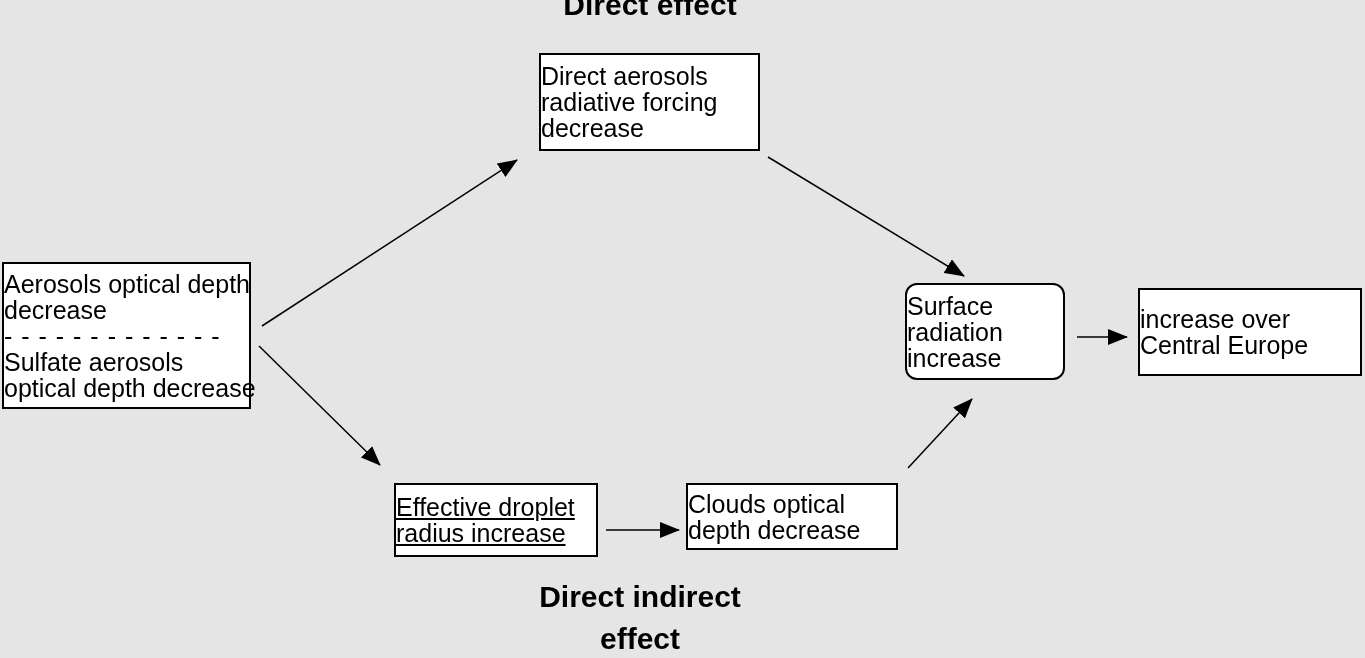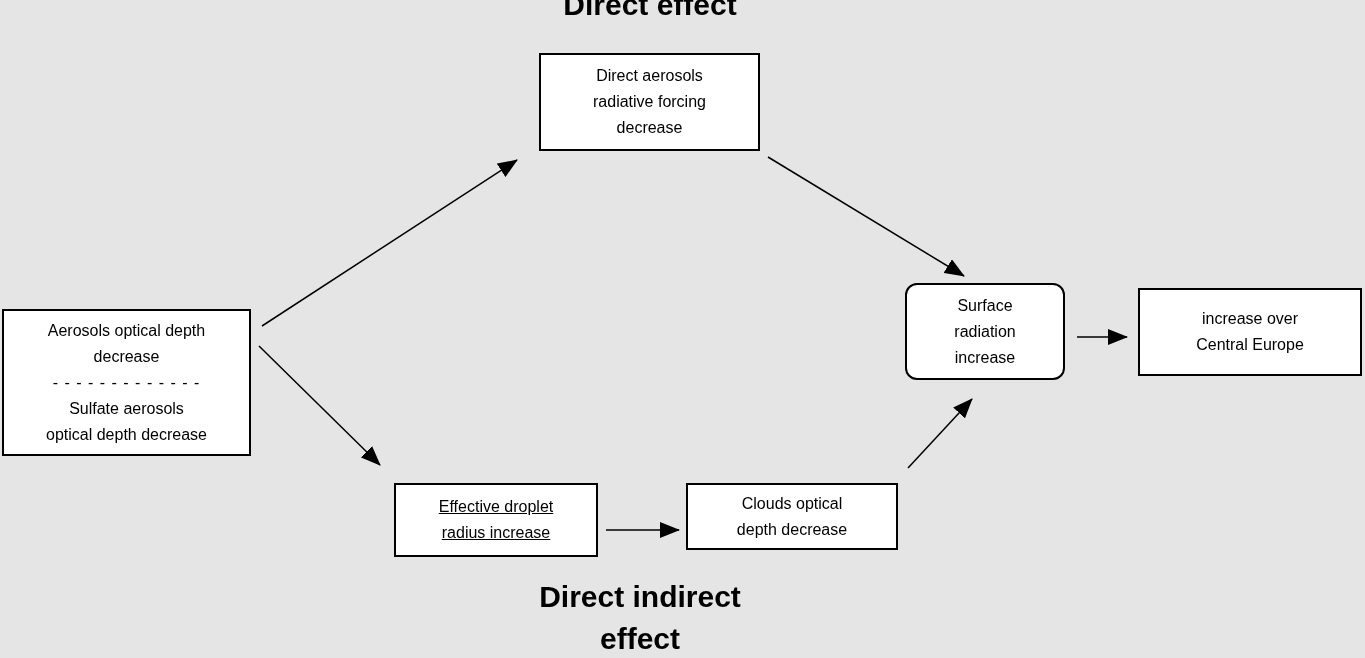--- a/index.html
+++ b/index.html
@@ -25,27 +25,27 @@
   }
   .box {
     position: absolute;
     box-sizing: border-box;
     border: 2px solid #000000;
     background: #ffffff;
     display: flex;
     flex-direction: column;
     justify-content: center;
     align-items: center;
-    text-align: center;
-    font-size: 16px;
+    text-align: left;
+    font-size: 25px;
     line-height: 26px;
     color: #000000;
   }
   .box .bl { width: 100%; white-space: nowrap; }
-  #box-aerosols    { left: 2px;    top: 262px; width: 249px; height: 147px; margin-top: 47px; }
+  #box-aerosols    { left: 2px;    top: 262px; width: 249px; height: 147px; }
   #box-direct      { left: 539px;  top: 53px;  width: 221px; height: 98px;  }
   #box-droplet     { left: 394px;  top: 483px; width: 204px; height: 74px; text-decoration: underline;  }
   #box-clouds      { left: 686px;  top: 483px; width: 212px; height: 67px;  }
   #box-radiation   { left: 905px;  top: 283px; width: 160px; height: 97px; border-radius: 12px;  }
   #box-temperature { left: 1138px; top: 288px; width: 224px; height: 88px;  }
   .divider-line {
     letter-spacing: 1px;
   }
   .big-title {
     position: absolute;

